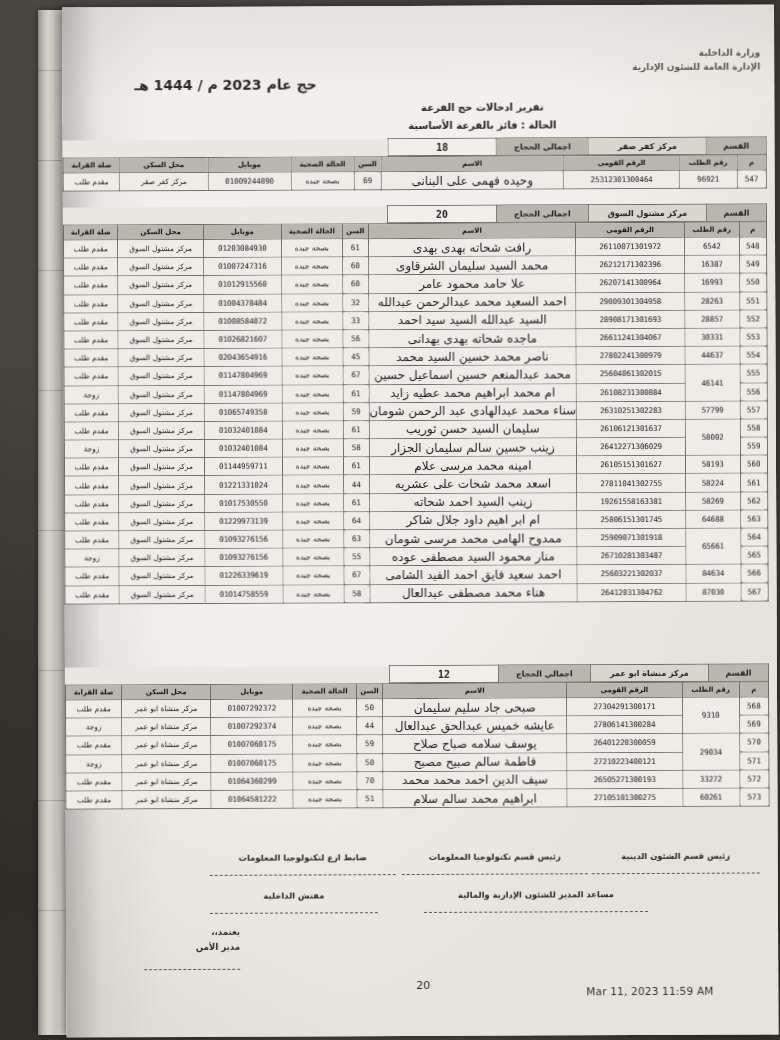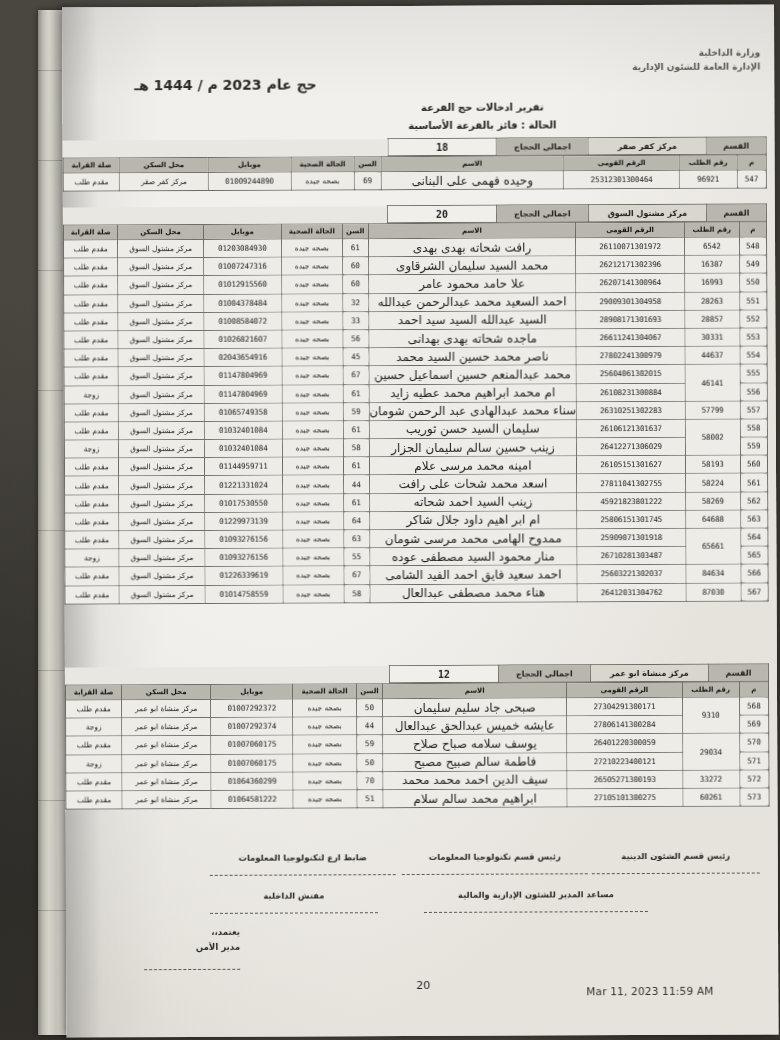--- a/index.html
+++ b/index.html
@@ -386,31 +386,31 @@
                 <td class="sn">61</td>
                 <td>بصحه جيده</td>
                 <td class="num">01144959711</td>
                 <td>مركز مشتول السوق</td>
                 <td>مقدم طلب</td>
               </tr>
               <tr>
                 <td class="sn">561</td>
                 <td class="num">58224</td>
                 <td class="num">27811041302755</td>
-                <td class="name">اسعد محمد شحات على رافت</td>
+                <td class="name">اسعد محمد شحات على عشريه</td>
                 <td class="sn">44</td>
                 <td>بصحه جيده</td>
                 <td class="num">01221331024</td>
                 <td>مركز مشتول السوق</td>
                 <td>مقدم طلب</td>
               </tr>
               <tr>
                 <td class="sn">562</td>
                 <td class="num">58269</td>
-                <td class="num">45921823801222</td>
+                <td class="num">19261558163381</td>
                 <td class="name">زينب السيد احمد شحاته</td>
                 <td class="sn">61</td>
                 <td>بصحه جيده</td>
                 <td class="num">01017530550</td>
                 <td>مركز مشتول السوق</td>
                 <td>مقدم طلب</td>
               </tr>
               <tr>
                 <td class="sn">563</td>
                 <td class="num">64688</td>

